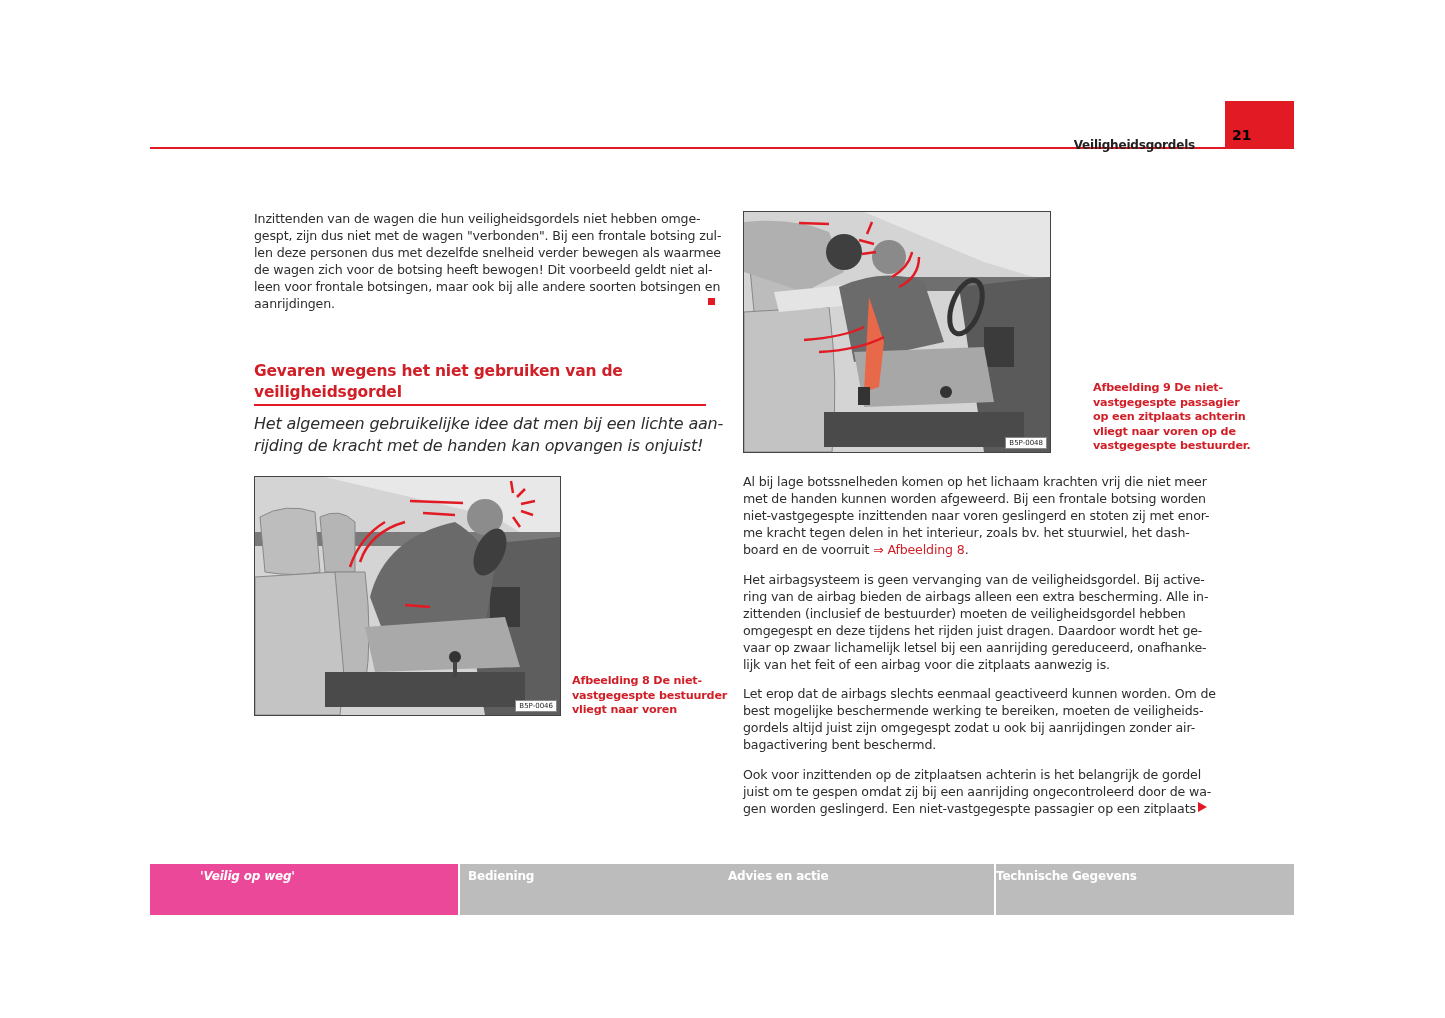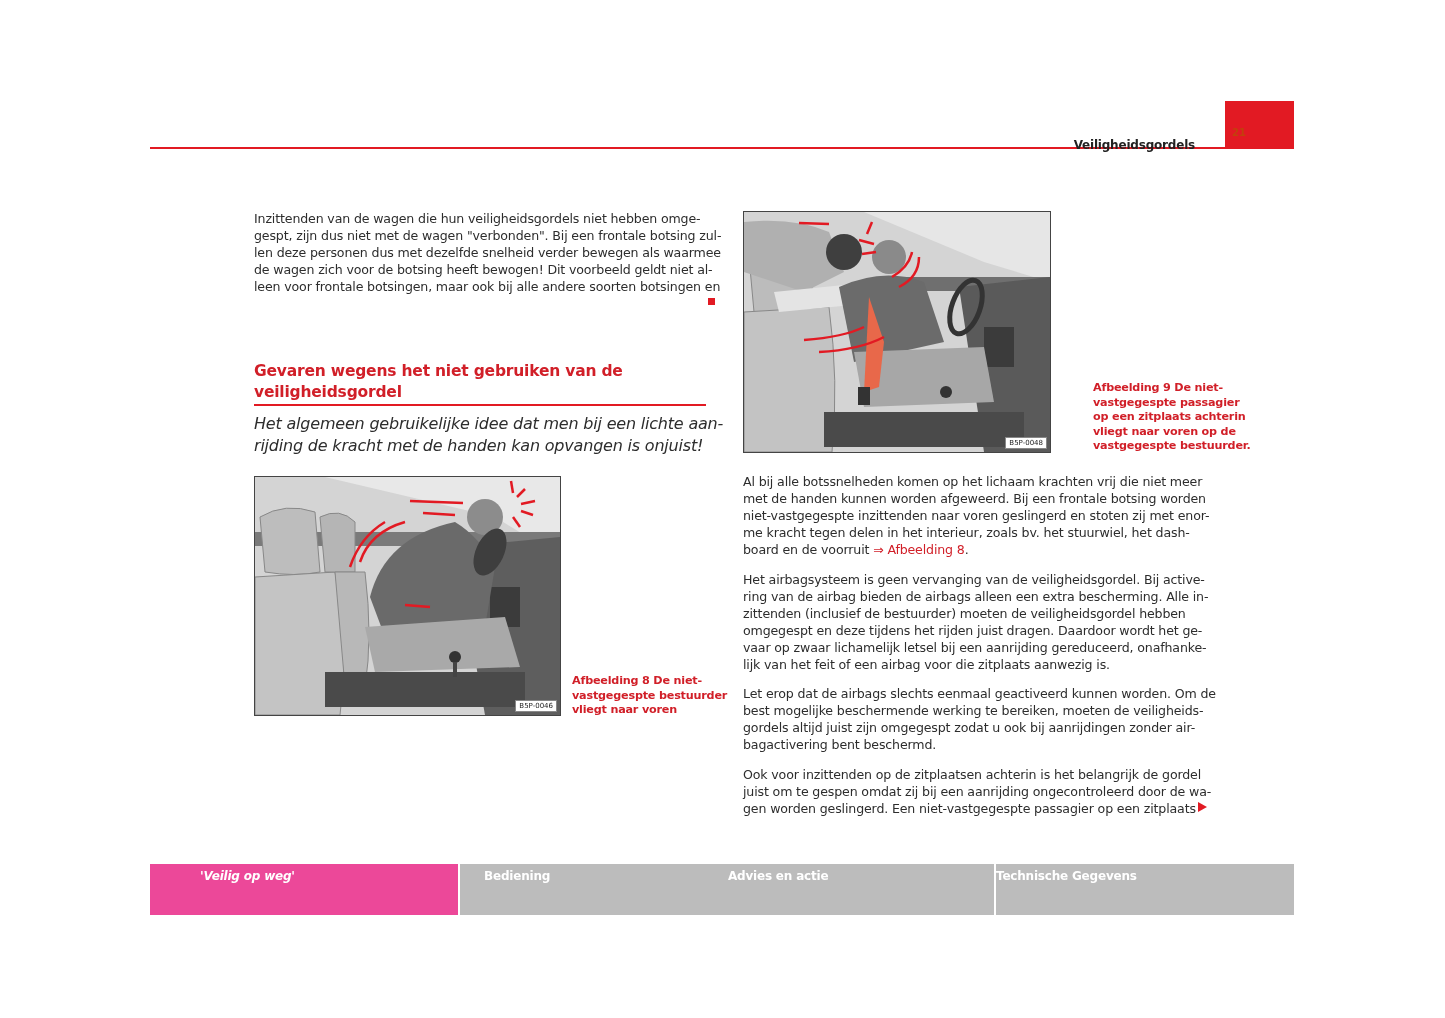--- a/index.html
+++ b/index.html
@@ -5,21 +5,21 @@
   html, body { margin: 0; padding: 0; background: #ffffff; }
   body { width: 1445px; height: 1018px; position: relative; overflow: hidden;
          font-family: "DejaVu Sans", "Liberation Sans", sans-serif; color: #2b2b2b; }
   .abs { position: absolute; }
 
   
   .header-rule { left: 150px; top: 147px; width: 1144px; height: 2px; background: #e21a23; }
   .section-title { left: 1000px; top: 138px; width: 195px; text-align: right;
                    font-size: 12px; font-weight: bold; color: #222; letter-spacing: -0.2px; }
   .page-tab { left: 1225px; top: 101px; width: 69px; height: 47px; background: #e21a23; }
-  .page-num { left: 1232px; top: 127px; font-size: 10px; font-weight: bold; color: #c2410c; }
+  .page-num { left: 1232px; top: 127px; font-size: 14px; font-weight: bold; color: #000000; }
 
   
   .para { font-size: 12.6px; line-height: 17px; color: #2d2d2d; letter-spacing: -0.15px; }
   .para span.line { display: block; white-space: nowrap; }
   .end-square { width: 7px; height: 7px; background: #e21a23; }
 
   .h2 { left: 254px; top: 361px; font-size: 15.5px; font-weight: bold; color: #d11f28;
         line-height: 21px; letter-spacing: -0.2px; }
   .h2 span { display: block; }
   .h2-rule { left: 254px; top: 404px; width: 452px; height: 2px; background: #e21a23; }
@@ -52,20 +52,21 @@
 <div class="abs section-title">Veiligheidsgordels</div>
 <div class="abs page-tab"></div>
 <div class="abs page-num">21</div>
 
 <div class="abs para" style="left:254px; top:210px;">
   <span class="line">Inzittenden van de wagen die hun veiligheidsgordels niet hebben omge-</span>
   <span class="line">gespt, zijn dus niet met de wagen "verbonden". Bij een frontale botsing zul-</span>
   <span class="line">len deze personen dus met dezelfde snelheid verder bewegen als waarmee</span>
   <span class="line">de wagen zich voor de botsing heeft bewogen! Dit voorbeeld geldt niet al-</span>
   <span class="line">leen voor frontale botsingen, maar ook bij alle andere soorten botsingen en</span>
+  <span class="line">aanrijdingen.</span>
 </div>
 <div class="abs end-square" style="left:708px; top:298px;"></div>
 
 <div class="abs h2">
   <span>Gevaren wegens het niet gebruiken van de</span>
   <span>veiligheidsgordel</span>
 </div>
 <div class="abs h2-rule"></div>
 <div class="abs lead">
   <span>Het algemeen gebruikelijke idee dat men bij een lichte aan-</span>
@@ -156,21 +157,21 @@
 </div>
 <div class="abs caption" style="left:1061px; top:381px;margin-left:32px;">
   <span>Afbeelding 9  De niet-</span>
   <span>vastgegespte passagier</span>
   <span>op een zitplaats achterin</span>
   <span>vliegt naar voren op de</span>
   <span>vastgegespte bestuurder.</span>
 </div>
 
 <div class="abs para" style="left:743px; top:473px;">
-  <span class="line">Al bij alle botssnelheden komen op het lichaam krachten vrij die niet meer</span>
+  <span class="line">Al bij lage botssnelheden komen op het lichaam krachten vrij die niet meer</span>
   <span class="line">met de handen kunnen worden afgeweerd. Bij een frontale botsing worden</span>
   <span class="line">niet-vastgegespte inzittenden naar voren geslingerd en stoten zij met enor-</span>
   <span class="line">me kracht tegen delen in het interieur, zoals bv. het stuurwiel, het dash-</span>
   <span class="line"><span>board en de voorruit </span><span class="xref">⇒ Afbeelding 8</span><span>.</span></span>
 </div>
 
 <div class="abs para" style="left:743px; top:571px;">
   <span class="line">Het airbagsysteem is geen vervanging van de veiligheidsgordel. Bij active-</span>
   <span class="line">ring van de airbag bieden de airbags alleen een extra bescherming. Alle in-</span>
   <span class="line">zittenden (inclusief de bestuurder) moeten de veiligheidsgordel hebben</span>
@@ -187,15 +188,15 @@
 </div>
 
 <div class="abs para" style="left:743px; top:766px;">
   <span class="line">Ook voor inzittenden op de zitplaatsen achterin is het belangrijk de gordel</span>
   <span class="line">juist om te gespen omdat zij bij een aanrijding ongecontroleerd door de wa-</span>
   <span class="line">gen worden geslingerd. Een niet-vastgegespte passagier op een zitplaats</span>
 </div>
 <div class="abs cont-arrow" style="left:1198px; top:802px;"></div>
 
 <div class="abs nav-tab active" style="left:150px; width:308px; padding-left:50px;">'Veilig op weg'</div>
-<div class="abs nav-tab inactive" style="left:460px; width:289px; padding-left:24px;">Bediening</div>
+<div class="abs nav-tab inactive" style="left:460px; width:289px; padding-left:8px;">Bediening</div>
 <div class="abs nav-tab inactive" style="left:728px; width:266px; ">Advies en actie</div>
 <div class="abs nav-tab inactive" style="left:996px; width:298px; padding-left:0;">Technische Gegevens</div>
 
 </body></html>

